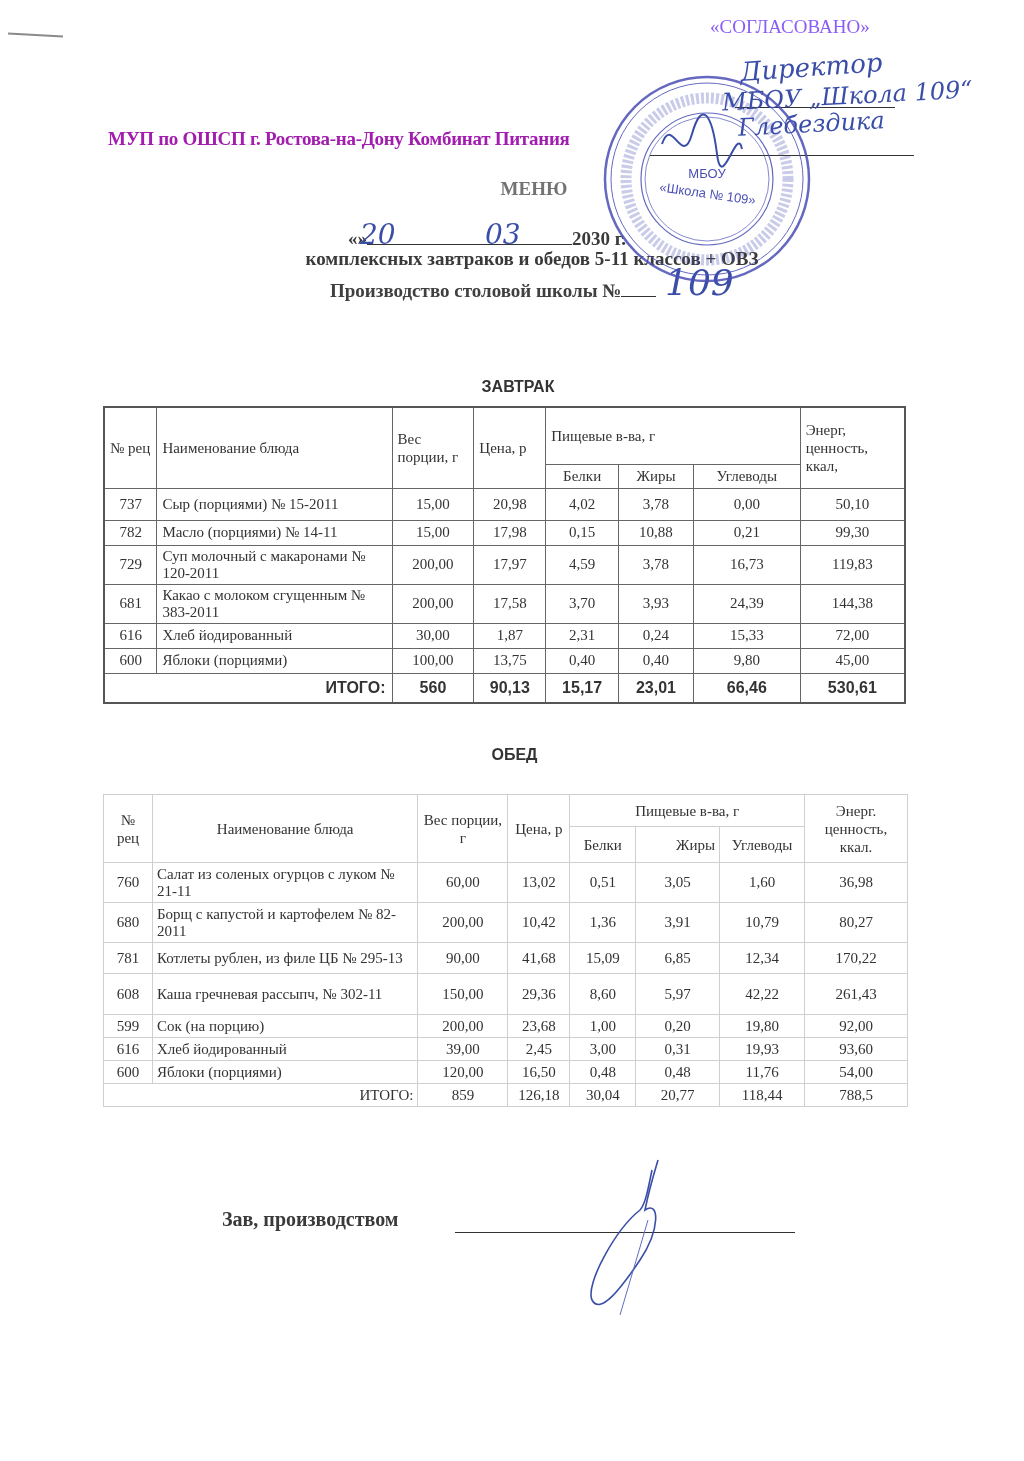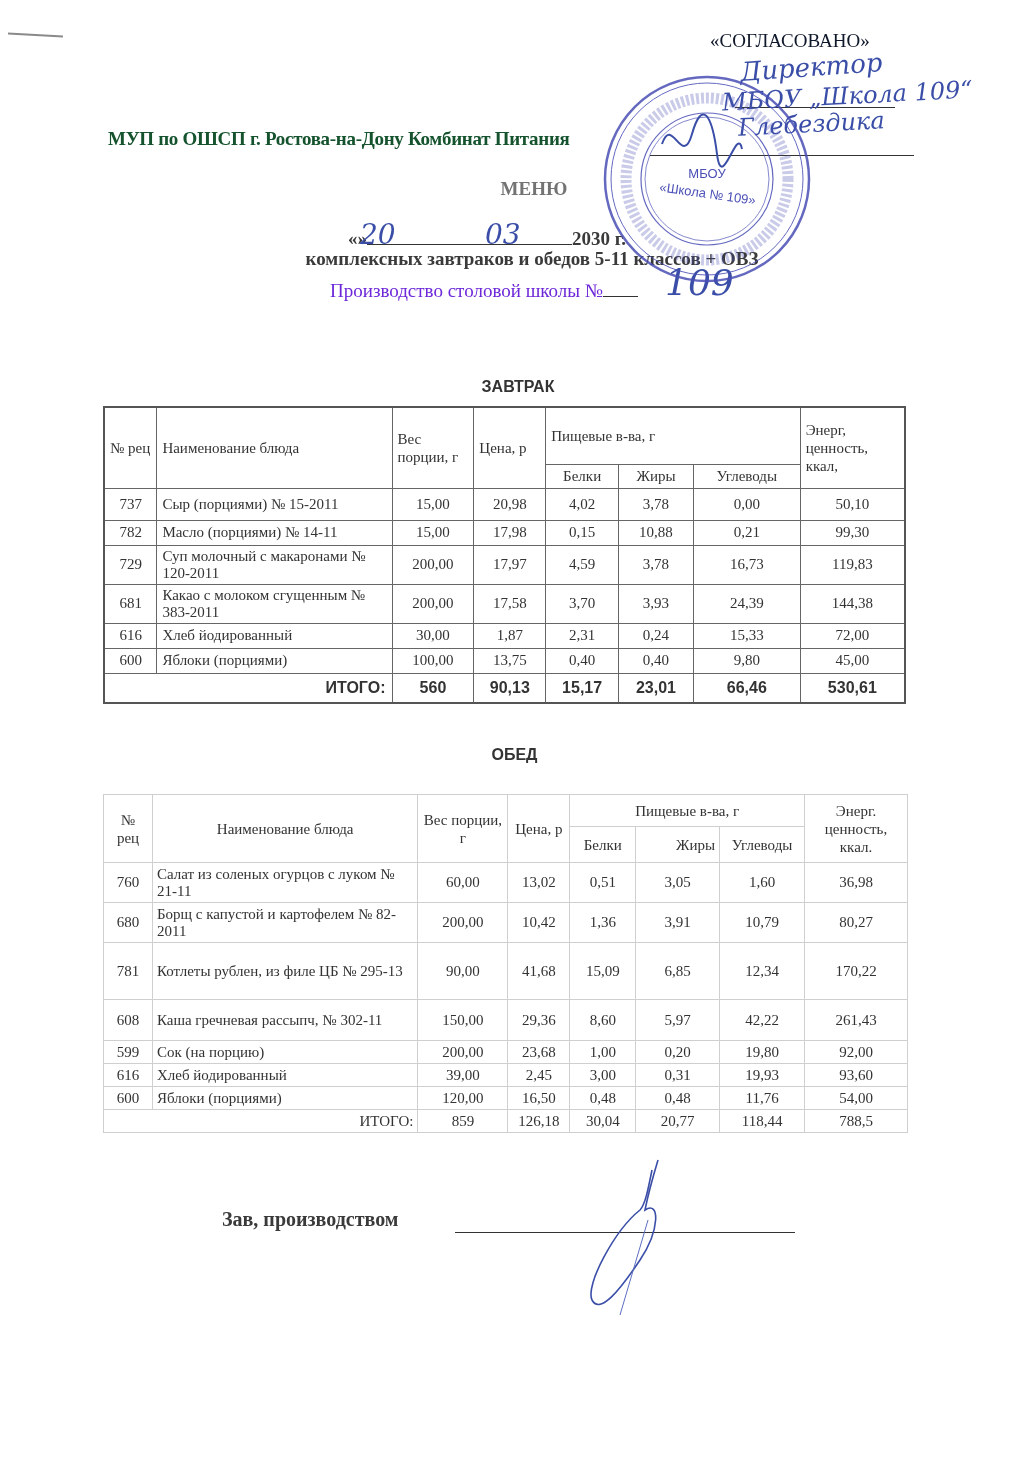--- a/index.html
+++ b/index.html
@@ -1,33 +1,33 @@
 <!DOCTYPE html>
 <html><head>
 <meta charset="utf-8">
 <style>
   html, body { margin:0; padding:0; background:#ffffff; }
   body { width:1024px; height:1461px; position:relative; overflow:hidden; font-family:"Liberation Serif", serif; color:#222; }
   .abs { position:absolute; }
   .scan-mark { left:8px; top:34px; width:55px; height:2px; background:#8a8a8a; transform:rotate(3deg); }
-  .approved { left:710px; top:30px; font-size:19px; color:#0f172a; }
+  .approved { left:710px; top:16px; font-size:19px; color:#8b5cf6; }
   .hw { font-family:"DejaVu Serif", serif; font-style:italic; color:#3a4ea8; }
   .hw-director { left:740px; top:52px; font-size:26px; transform:rotate(-4deg); }
   .hw-school { left:722px; top:82px; font-size:24px; transform:rotate(-3deg); }
   .hw-name { left:738px; top:110px; font-size:24px; transform:rotate(-3deg); }
   .approve-line { left:735px; top:107px; width:160px; height:1px; background:#333; }
-  .org { left:108px; top:128px; font-size:19px; font-weight:bold; color:#14532d; letter-spacing:-0.3px; }
+  .org { left:108px; top:128px; font-size:19px; font-weight:bold; color:#a21caf; letter-spacing:-0.3px; }
   .org-line { left:650px; top:155px; width:264px; height:1px; background:#333; }
   .menu-title { left:2px; width:1024px; top:178px; text-align:center; font-size:19px; font-weight:bold; color:#737373; padding-left:40px; box-sizing:border-box; }
   .menu-sub { left:0; width:1024px; top:204px; text-align:center; font-size:19px; font-weight:bold; color:#3a3a3a; padding-left:40px; box-sizing:border-box;margin-top:44px; }
   .date-line { left:348px; top:228px; font-size:19px; font-weight:bold; color:#3a3a3a; }
   .date-line .blank { display:inline-block; width:205px; border-bottom:1px solid #333; height:16px; vertical-align:baseline; }
   .hw-day { left:360px; top:218px; font-size:28px; }
   .hw-month { left:485px; top:218px; font-size:28px; }
-  .production { left:330px; top:280px; font-size:19px; font-weight:normal; color:#6d28d9; }
+  .production { left:330px; top:280px; font-size:19px; font-weight:bold; color:#404040; }
   .production .blank { display:inline-block; width:35px; border-bottom:1px solid #333; height:16px; }
   .hw-school-no { left:665px; top:262px; font-size:36px; }
   .stamp { left:602px; top:74px; width:210px; height:210px; }
   .section-title { left:0; width:1024px; text-align:center; font-family:"Liberation Sans", sans-serif; font-weight:bold; font-size:16px; color:#333; }
   .t1-title { top:378px; padding-left:12px; box-sizing:border-box; }
   .t2-title { top:746px; padding-left:5px; box-sizing:border-box; }
   table { border-collapse:collapse; position:absolute; font-family:"Liberation Serif", serif; }
   .t1 { left:103px; top:406px; width:803px; border:2px solid #555; }
   .t1 td, .t1 th { border:1px solid #666; font-weight:normal; font-size:15px; color:#333; padding:0 5px; }
   .t1 th { text-align:left; vertical-align:middle; line-height:18px; }
@@ -228,21 +228,21 @@
       <tr style="height: 40px;">
         <td class="code">680</td>
         <td class="name">Борщ с капустой и картофелем № 82-2011</td>
         <td>200,00</td>
         <td>10,42</td>
         <td>1,36</td>
         <td>3,91</td>
         <td>10,79</td>
         <td>80,27</td>
       </tr>
-      <tr style="height: 57px;">
+      <tr style="height: 31px;">
         <td class="code">781</td>
         <td class="name">Котлеты рублен, из филе ЦБ № 295-13</td>
         <td>90,00</td>
         <td>41,68</td>
         <td>15,09</td>
         <td>6,85</td>
         <td>12,34</td>
         <td>170,22</td>
       </tr>
       <tr style="height: 41px;">

